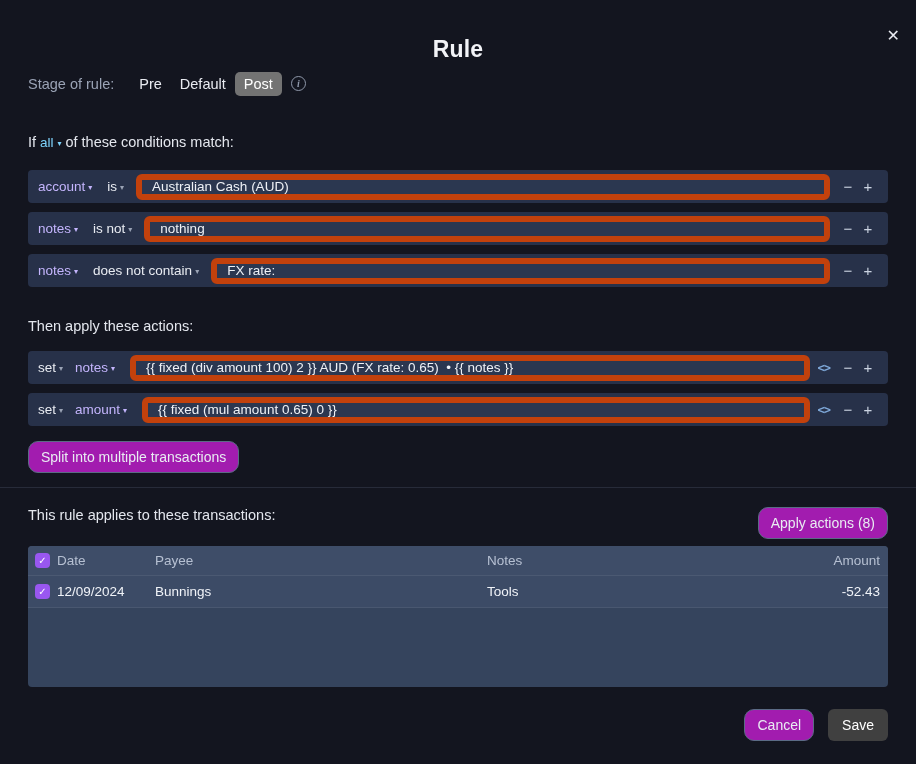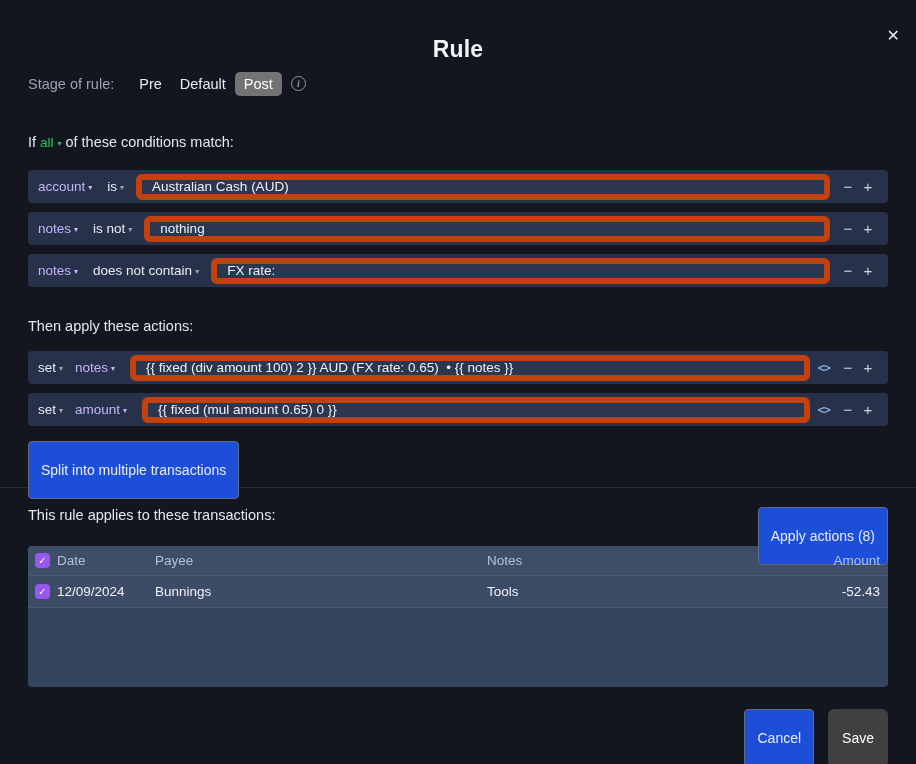--- a/index.html
+++ b/index.html
@@ -27,21 +27,21 @@
   .stage-opt.selected { background: #737373; color: #ffffff; }
   .info-icon {
     width: 15px; height: 15px; margin-left: 9px;
     border: 1.5px solid #8f98aa; border-radius: 50%;
     color: #8f98aa; font-size: 10px; font-weight: 700;
     display: inline-flex; align-items: center; justify-content: center;
     font-family: "Liberation Serif", serif; font-style: italic;
   }
   
   .if-line { margin: 37px 28px 0; font-size: 14.5px; color: #e4e7ee; height: 17px; }
-  .inline-select { color: #22c55e; cursor: pointer; font-size: 13.5px; }
+  .inline-select { color: #7dd3fc; cursor: pointer; font-size: 13.5px; }
   .inline-select .caret { font-size: 8px; vertical-align: 1px; }
   .section-heading { margin: 31px 28px 0; font-size: 14.5px; color: #e4e7ee; height: 17px; }
   
   .rows { margin: 19px 28px 0; }
   .rows.actions { margin-top: 16px; }
   .rule-row {
     display: flex; align-items: center;
     background: #273149; border-radius: 4px;
     height: 33px; padding: 0 10px; margin-bottom: 9px;
   }
@@ -60,23 +60,23 @@
     background: none; border: none; cursor: pointer; font-family: inherit; line-height: 1;
   }
   .row-btn.minus { margin-left: 8px; }
   .code-btn {
     margin-left: 8px; color: #7fa9da; font-size: 12px; font-weight: 700;
     background: none; border: none; cursor: pointer; font-family: "DejaVu Sans Mono", monospace;
     letter-spacing: -1px;
   }
   
   .ghost-btn {
-    background: #1d4ed8; border: 1px solid #5b6b85; border-radius: 4px;
+    background: #a21caf; border: 1px solid #5b6b85; border-radius: 10px;
     color: #e9ecf2; font-size: 14px; font-family: inherit;
-    padding: 20px 12px; cursor: pointer;
+    padding: 7px 12px; cursor: pointer;
   }
   .split-btn-wrap { margin: 15px 28px 0; height: 27px; }
   
   .divider { margin-top: 19px; height: 1px; background: #272b39; width: 100%; }
   
   .tx-header { display: flex; align-items: flex-start; justify-content: space-between; margin: 19px 28px 0; height: 29px; }
   .tx-heading { font-size: 14.5px; color: #e4e7ee; }
   
   .tx-table {
     margin: 10px 28px 0; height: 141px;

